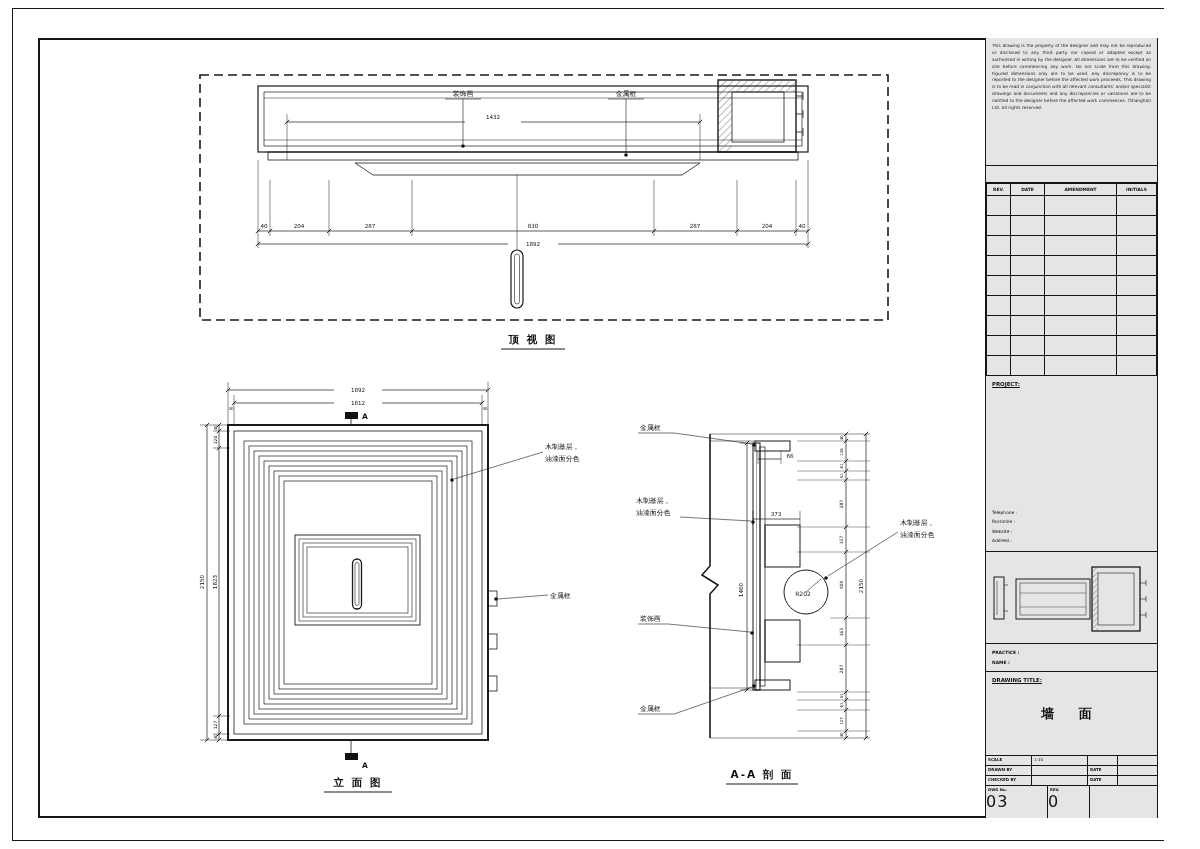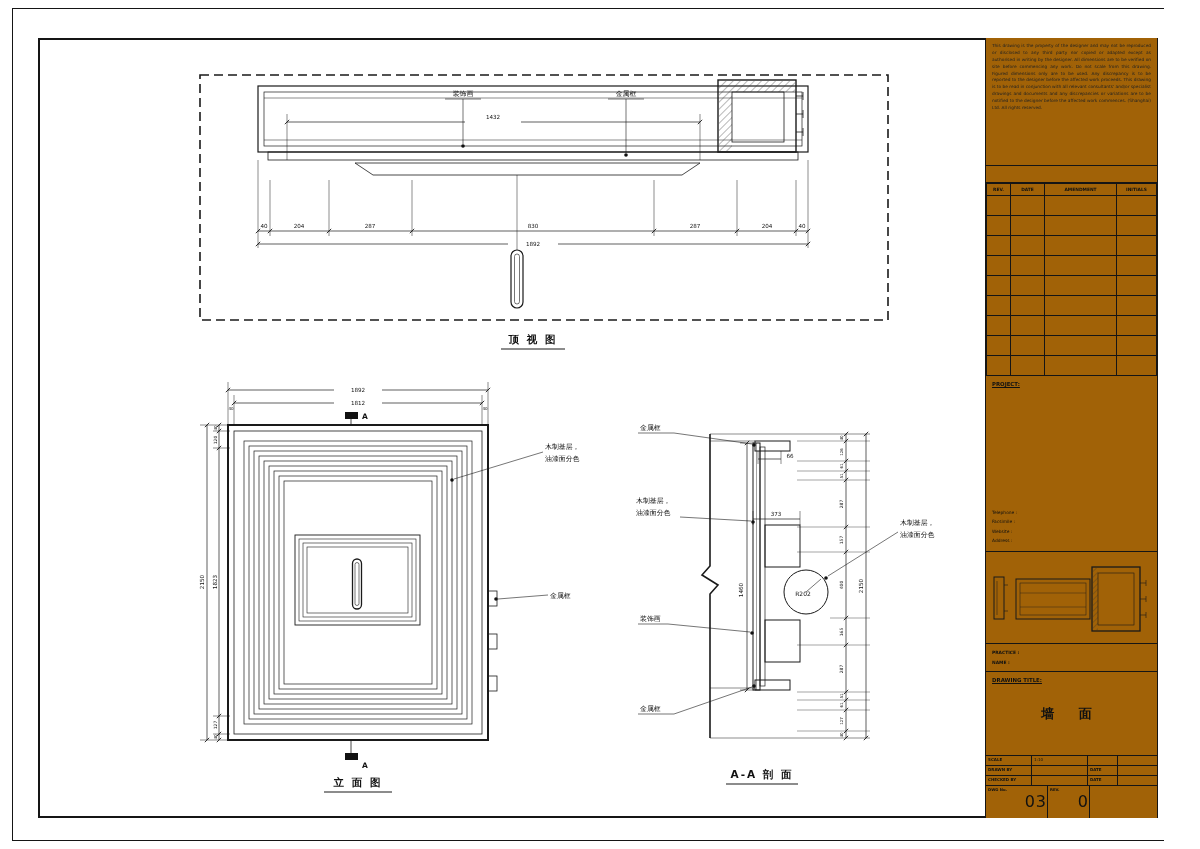--- a/index.html
+++ b/index.html
@@ -11,21 +11,21 @@
   svg .ln { stroke: #1a1a1a; fill: none; }
   svg text { fill: #111; stroke: none; font-family: "DejaVu Sans", sans-serif; }
   svg .dt  { font-size: 5.6px; text-anchor: middle; }
   svg .dt2 { font-size: 4.4px; text-anchor: middle; }
   svg .dt3 { font-size: 4px; text-anchor: middle; }
   svg .lbl { font-size: 6.9px; }
   svg .vt  { font-size: 10.5px; font-weight: bold; text-anchor: middle; letter-spacing: 2px; }
   svg .mk  { font-size: 7.5px; font-weight: bold; }
 
   
-  .titleblock { position: absolute; left: 985px; top: 38px; width: 172px; height: 780px; border-left: 1.5px solid #151515; background: #a16207; display: flex; flex-direction: column; }
+  .titleblock { position: absolute; left: 985px; top: 38px; width: 172px; height: 780px; border-left: 1.5px solid #151515; background: #e5e5e5; display: flex; flex-direction: column; }
   .tb-disclaimer { height: 128px; border-bottom: 1px solid #151515; padding: 5px 6px; font-size: 4.3px; line-height: 1.6; text-align: justify; color: #222; overflow: hidden; }
   .tb-gap { height: 17px; border-bottom: 1px solid #151515; }
   table.tb-rev { width: 100%; border-collapse: collapse; table-layout: fixed; }
   table.tb-rev th, table.tb-rev td { border: 0.5px solid #151515; font-size: 4.4px; font-weight: bold; text-align: center; padding: 0; }
   table.tb-rev th { height: 12px; }
   table.tb-rev td { height: 20px; }
   .tb-project { height: 176px; border-bottom: 1px solid #151515; padding: 5px 6px 6px 6px; display: flex; flex-direction: column; justify-content: space-between; }
   .tb-label { font-size: 5.4px; font-weight: bold; text-decoration: underline; }
   .tb-contact { font-size: 4.4px; line-height: 2.1; }
   .tb-thumb { height: 92px; border-bottom: 1px solid #151515; display: flex; align-items: center; justify-content: center; }
@@ -38,21 +38,21 @@
   .tb-row .c1 { width: 46px; font-weight: bold; }
   .tb-row .c2 { width: 56px; }
   .tb-row .c3 { width: 30px; font-weight: bold; }
   .tb-row .c4 { flex: 1; border-right: none; }
   .tb-bottom { flex: 1; display: flex; }
   .tb-bottom > div { border-right: 0.5px solid #151515; position: relative; }
   .tb-bcell1 { width: 62px; }
   .tb-bcell2 { width: 42px; }
   .tb-bcell3 { flex: 1; border-right: none !important; }
   .tb-tiny { position: absolute; left: 2px; top: 1px; font-size: 3.8px; font-weight: bold; }
-  .tb-big { position: absolute; left: 0; right: 0; top: 6px; text-align: right; font-size: 16px; letter-spacing: 1px; }
+  .tb-big { position: absolute; left: 0; right: 0; top: 6px; text-align: left; font-size: 16px; letter-spacing: 1px; }
 </style>
 </head>
 <body>
 
 <div class="sheet">
   <div class="outer-frame"></div>
   <div class="main-frame"></div>
 
   <svg class="drawing" width="945" height="780" viewBox="0 0 945 780">
     <defs>

